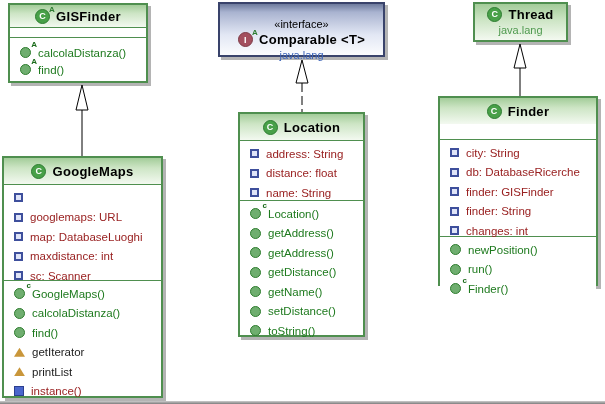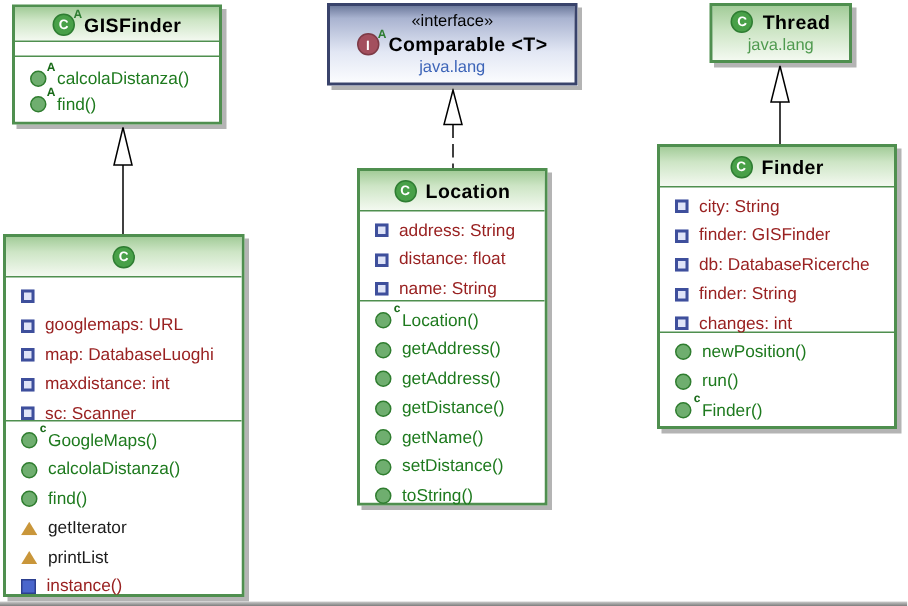--- a/index.html
+++ b/index.html
@@ -20,21 +20,21 @@
   }
   .iface-bg{background:linear-gradient(180deg,#6e7b9d 0%,#a9b3d0 16%,#e2e7f4 60%,#fbfcfe 100%);}
   .green-bg{background:linear-gradient(180deg,#a3cc99 0%,#cde5c5 45%,#f3f9f0 100%);}
   .sep{border-top:1px solid var(--class_border,#4f8f4f);}
   .compartment{background:#fff;padding-top:3px;box-sizing:border-box;}
   .row{display:flex;align-items:center;gap:7px;padding-left:10px;height:19.5px;font-size:11.5px;}
   .row.sm{height:17px;}
   .ftxt{color:var(--field_text,#992121);}
   .mtxt{color:var(--method_text,#1e7a1e);}
   .ptxt{color:var(--plain_text,#1c1c1c);}
-  .stereo{font-size:11px;text-align:center;padding-top:4px;color:#000;}
+  .stereo{font-size:11px;text-align:center;padding-top:14px;color:#000;}
   .pkg{font-size:11px;text-align:center;}
   .pkg.g{color:var(--package_green,#4f9a4f);}
   .pkg.b{color:var(--package_blue,#3c64b8);}
   
   .cicon{
     position:relative;display:inline-flex;width:13px;height:13px;border-radius:50%;
     background:#48a048;border:1px solid #2e7d32;color:#fff;font-size:9px;font-weight:bold;
     align-items:center;justify-content:center;flex:0 0 auto;
   }
   .cicon.red{background:#a34f5e;border-color:#7d3a46;}
@@ -102,20 +102,21 @@
       <span>Thread</span>
     </div>
     <div class="pkg g">java.lang</div>
   </div>
 
   <div class="umlbox" style="left:2px;top:156px;width:161px;height:242px;">
     <div class="head" style="height:26px;">
       <span class="cicon">
         <span>C</span>
       </span>
+      <span>GoogleMaps</span>
     </div>
     <div class="compartment sep" style="height:96px;">
       <div class="row">
           <span class="ficon"></span>
         </div>
       <div class="row">
           <span class="ficon"></span>
           <span class="ftxt">googlemaps: URL</span>
         </div>
       <div class="row">
@@ -216,32 +217,32 @@
     </div>
   </div>
 
   <div class="umlbox" style="left:438px;top:96px;width:160px;height:190px;">
     <div class="head" style="height:26px;">
       <span class="cicon">
         <span>C</span>
       </span>
       <span>Finder</span>
     </div>
-    <div class="compartment sep" style="height:97px;">
+    <div class="compartment sep" style="height:97px;margin-top:15px;">
       <div class="row">
           <span class="ficon"></span>
           <span class="ftxt">city: String</span>
         </div>
       <div class="row">
           <span class="ficon"></span>
+          <span class="ftxt">db: DatabaseRicerche</span>
+        </div>
+      <div class="row">
+          <span class="ficon"></span>
           <span class="ftxt">finder: GISFinder</span>
-        </div>
-      <div class="row">
-          <span class="ficon"></span>
-          <span class="ftxt">db: DatabaseRicerche</span>
         </div>
       <div class="row">
           <span class="ficon"></span>
           <span class="ftxt">finder: String</span>
         </div>
       <div class="row">
           <span class="ficon"></span>
           <span class="ftxt">changes: int</span>
         </div>
     </div>

